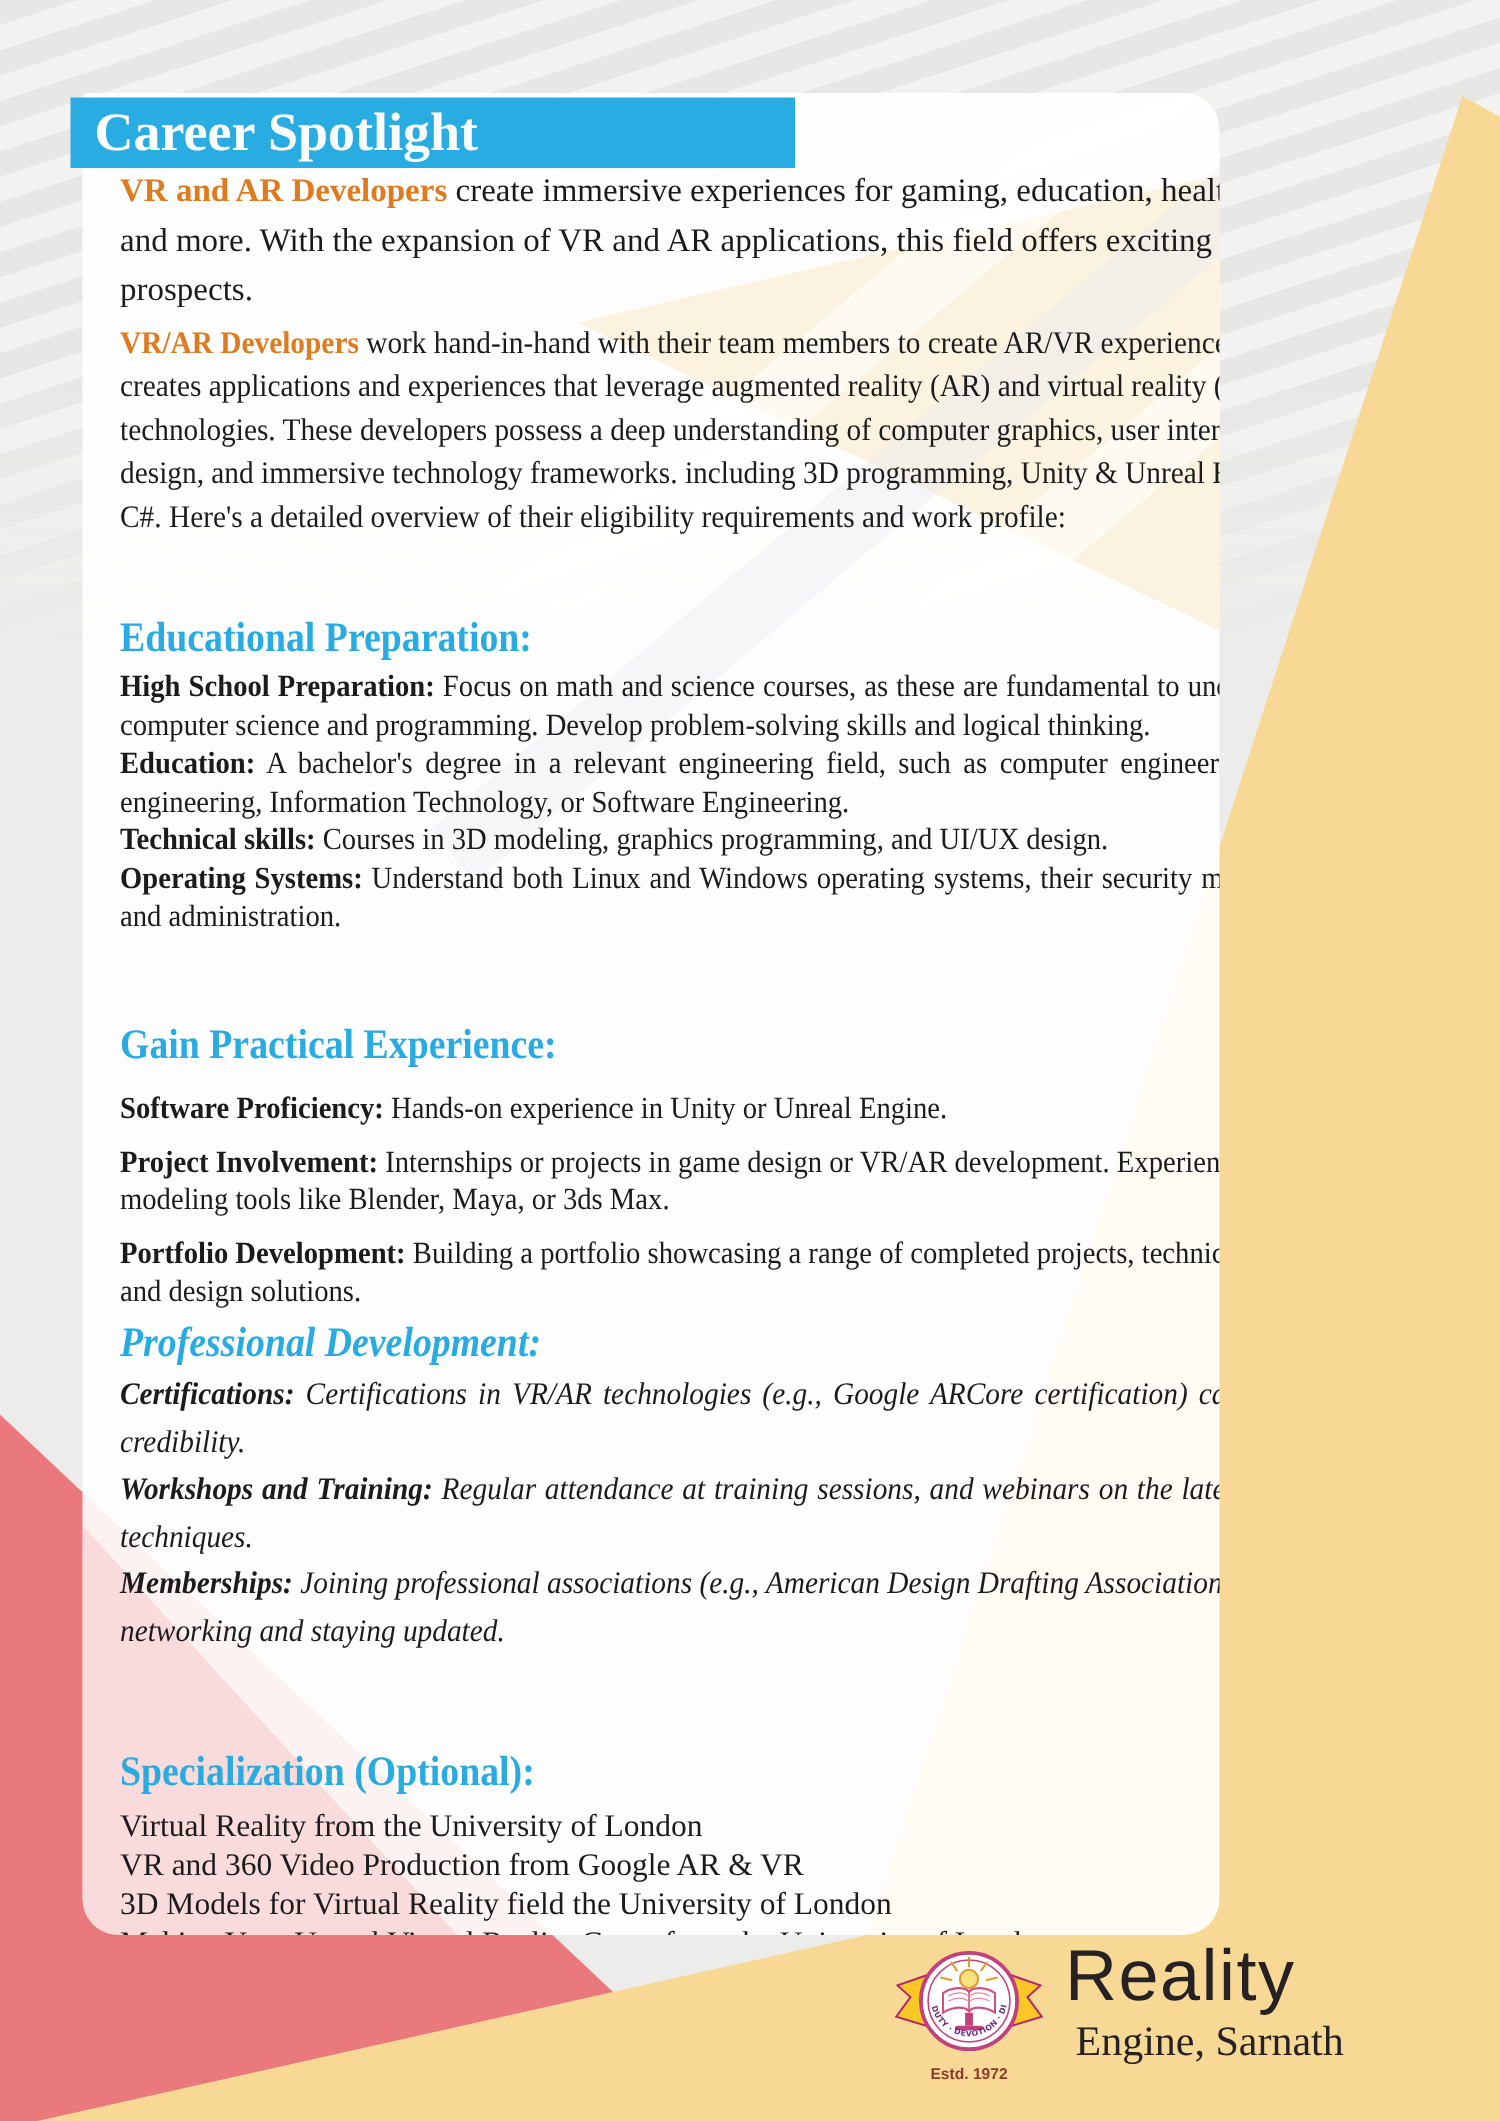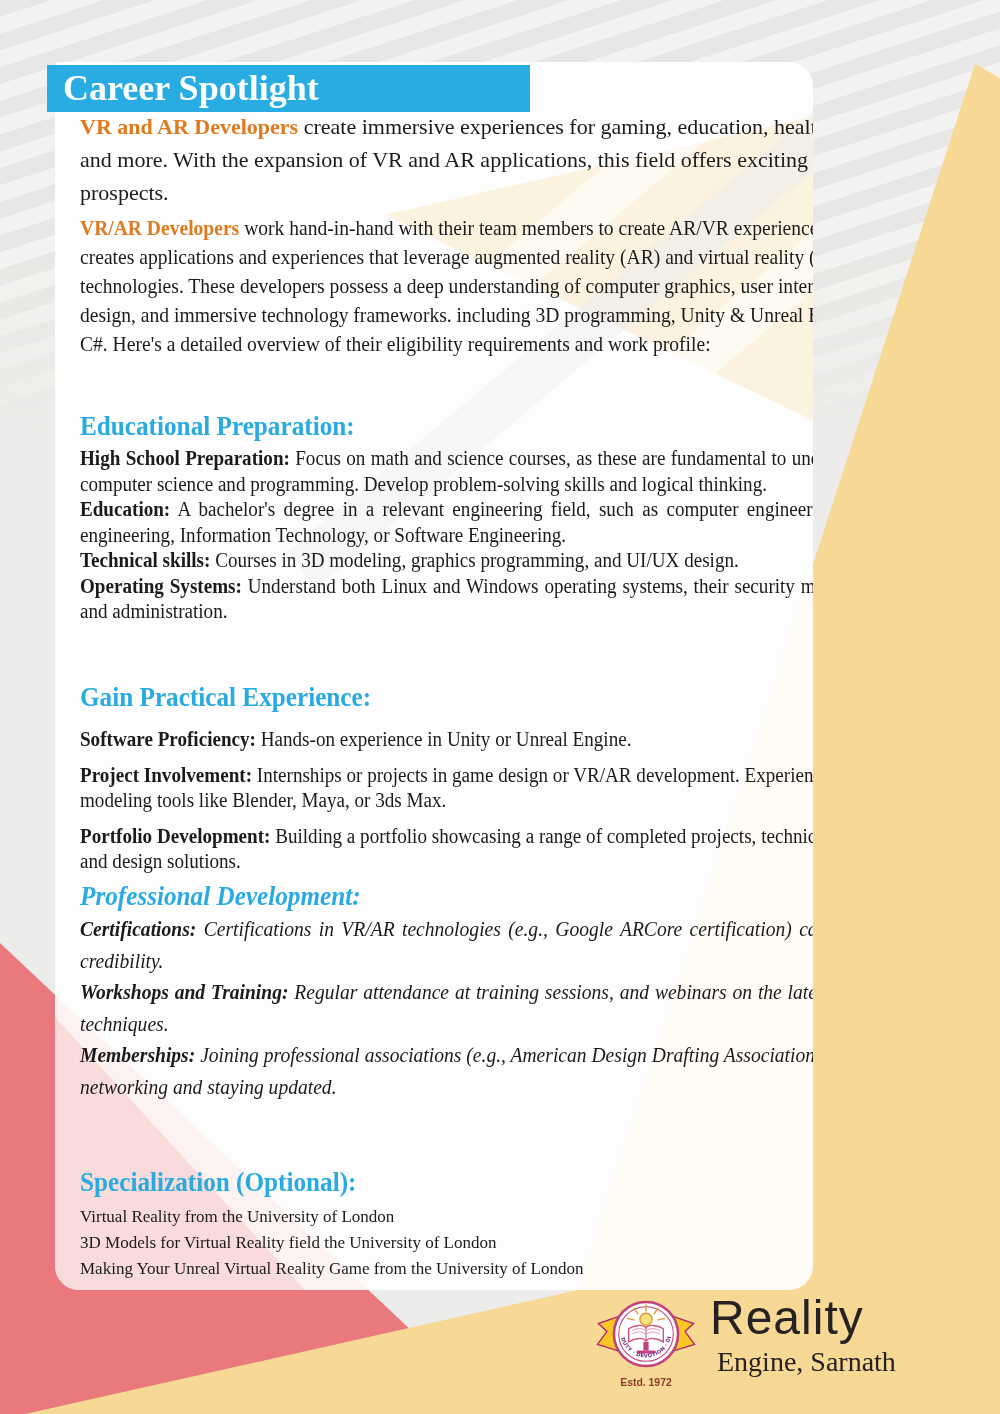--- a/index.html
+++ b/index.html
@@ -50,21 +50,21 @@
     margin:0;font-size:28px;line-height:32px;font-weight:bold;color:#29ABE2;
     transform:scaleX(0.9);transform-origin:0 0;width:900px;white-space:nowrap;
   }
   .sec-edu p{font-size:20.5px;line-height:25.5px;}
   .sec-edu h2{margin-bottom:4px;}
   .sec-gain p{font-size:20.5px;line-height:25.5px;margin-bottom:10px;}
   .sec-gain h2{margin-bottom:14px;}
   .sec-prof p{font-size:21px;line-height:31.5px;}
   .sec-prof h2{margin-bottom:2px;}
   .sec-spec h2{margin-bottom:6px;}
-  .sec-spec p{font-size:17px;line-height:26px;}
+  .sec-spec p{font-size:21px;line-height:26px;}
   
   .logo{position:absolute;left:594px;top:1292px;z-index:6;}
   .school-name{
     position:absolute;left:710px;top:1290px;z-index:6;
     font-family:"Liberation Sans", sans-serif;
     font-size:48px;font-weight:500;letter-spacing:1px;color:#262223;
   }
   .school-sub{
     position:absolute;left:717px;top:1346px;z-index:6;
     font-family:"Liberation Serif", serif;
@@ -113,20 +113,21 @@
   <div class="tb sec-prof" style="top:818px;font-style:italic;">
     <h2>Professional Development:</h2>
     <p class="cond just"><b>Certifications:</b> <span>Certifications in VR/AR technologies (e.g., Google ARCore certification) can enhance credibility.</span></p>
     <p class="cond just"><b>Workshops and Training:</b> <span>Regular attendance at training sessions, and webinars on the latest industry techniques.</span></p>
     <p class="cond"><b>Memberships:</b> <span>Joining professional associations (e.g., American Design Drafting Association) for networking and staying updated.</span></p>
   </div>
 
   <div class="tb sec-spec" style="top:1104px;">
     <h2>Specialization (Optional):</h2>
     <p>Virtual Reality from the University of London</p>
+    <p>VR and 360 Video Production from Google AR &amp; VR</p>
     <p>3D Models for Virtual Reality field the University of London</p>
     <p>Making Your Unreal Virtual Reality Game from the University of London</p>
   </div>
 </div>
 
 <div class="banner">
   <span>Career Spotlight</span>
 </div>
 
 <svg class="logo" width="104" height="110" viewBox="0 0 120 122">

